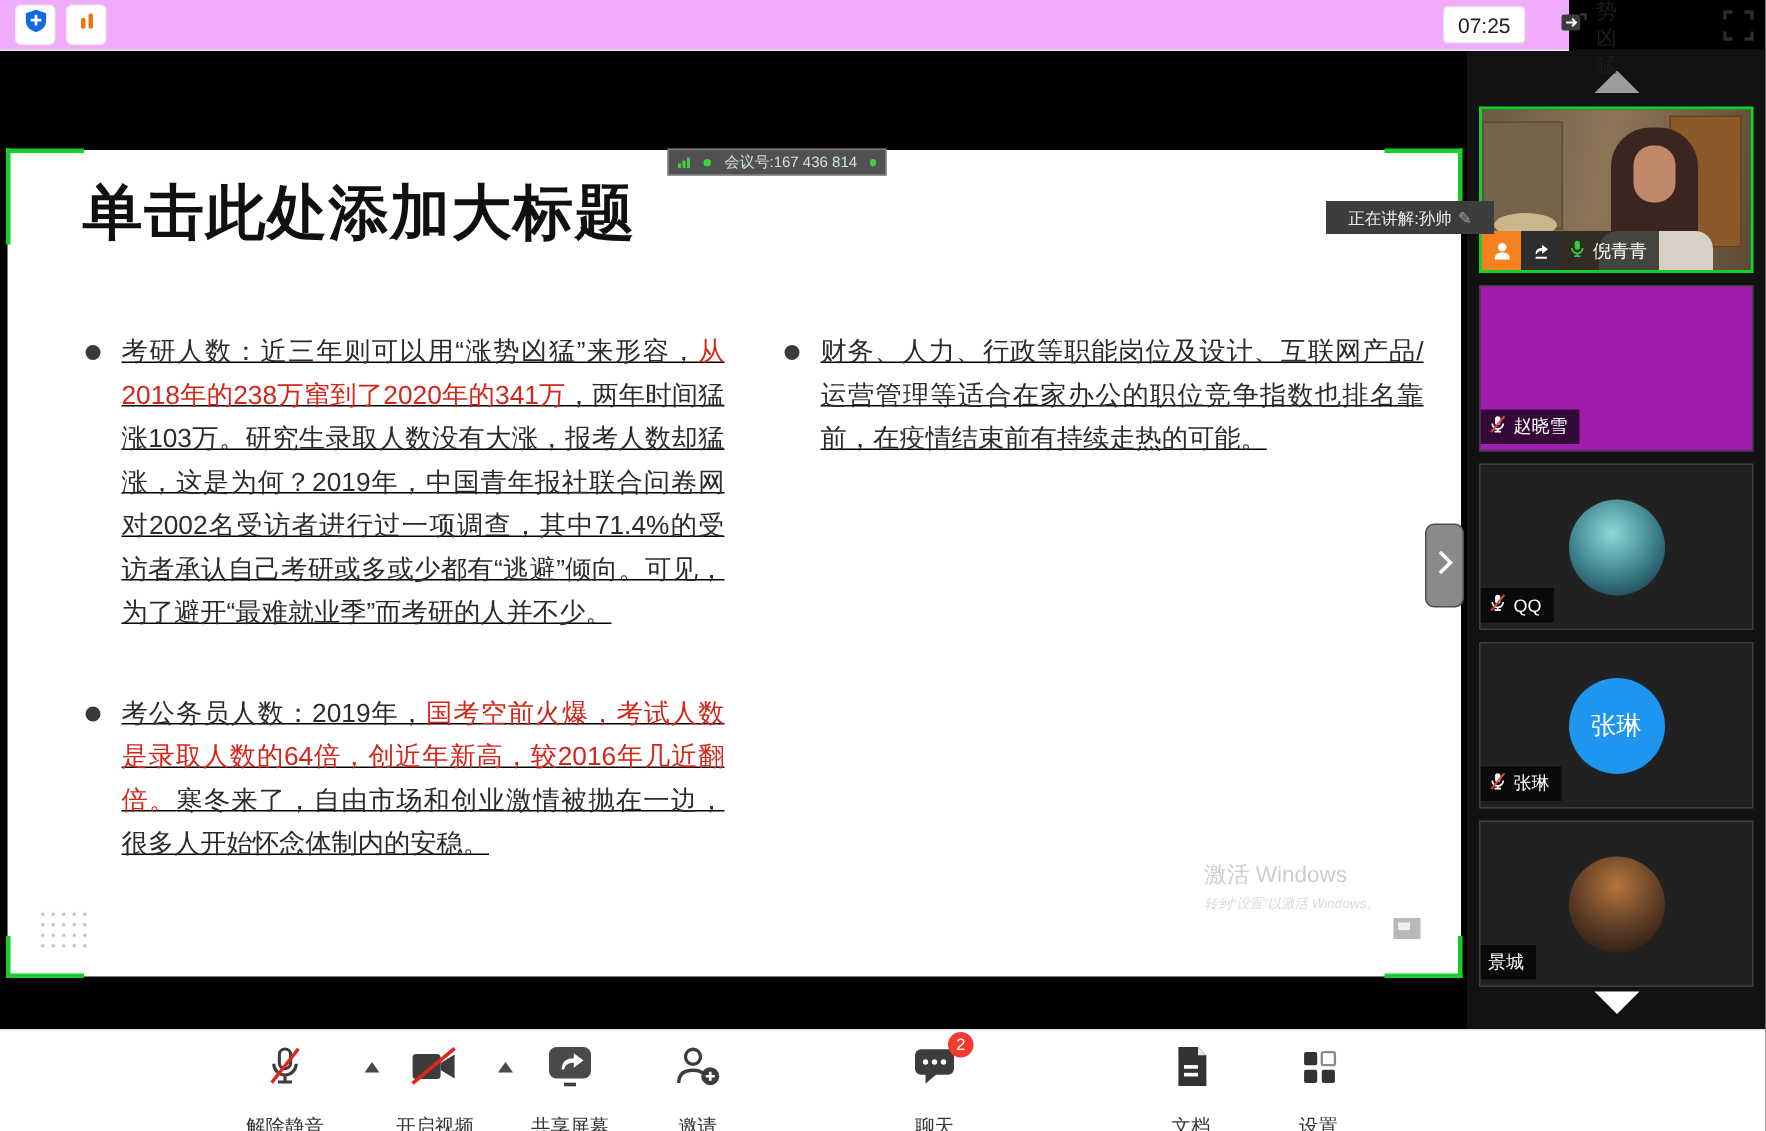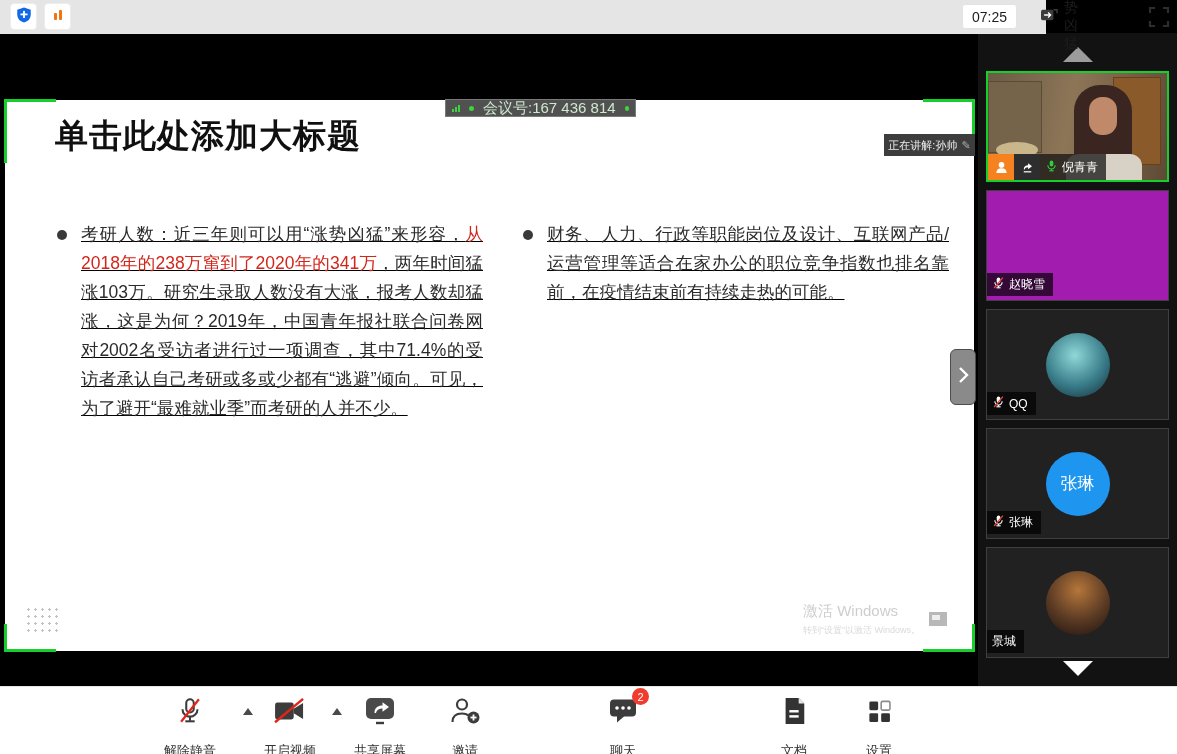--- a/index.html
+++ b/index.html
@@ -1,51 +1,51 @@
 <!DOCTYPE html>
 <html style="--accent-green: #16cf2c; --text-red: #d3261a; --leave-red: #e02d1f; --badge-red: #f03b2e; --avatar-blue: #1e96f0; --host-orange: #f5821f;"><head>
 <meta charset="utf-8">
 <style>
   html,body{margin:0;padding:0;}
   body{width:1177px;height:754px;position:relative;overflow:hidden;background:#000;
        font-family:"Liberation Sans","DejaVu Sans",sans-serif;}
   
-  .topbar{position:absolute;left:0;top:0;width:1046px;height:33px;background:#e5e5e5;border-bottom:1px solid #e8e8e8;z-index:30;}
+  .topbar{position:absolute;left:0;top:0;width:1046px;height:33px;background:#f0abfc;border-bottom:1px solid #e8e8e8;z-index:30;}
   .tb-sq{position:absolute;top:3px;width:27px;height:27px;border:1px solid #ededed;border-radius:4px;background:#fff;display:flex;align-items:center;justify-content:center;box-sizing:border-box;}
   .time-box{position:absolute;left:962px;top:4px;width:55px;height:25px;border:1px solid #e3e3e3;border-radius:3px;background:#fff;color:#1d1d1d;font-size:14px;display:flex;align-items:center;justify-content:center;box-sizing:border-box;}
   .switch-view{position:absolute;left:1040px;top:3px;height:27px;display:flex;align-items:center;gap:6px;font-size:14px;color:#1d1d1d;cursor:pointer;}
   .fullscreen-btn{position:absolute;left:1148px;top:6px;width:22px;height:22px;}
   
   .main{position:absolute;left:0;top:33px;width:978px;height:653px;background:#000;}
   .slide{position:absolute;left:5px;top:67px;width:969px;height:551px;background:#fff;}
   .corner{position:absolute;box-sizing:border-box;}
   .c-tl{left:-1px;top:-1px;width:52px;height:64px;border-left:3px solid var(--accent-green,#16cf2c);border-top:3px solid var(--accent-green,#16cf2c);}
   .c-tr{right:-1px;top:-1px;width:52px;height:46px;border-right:3px solid var(--accent-green,#16cf2c);border-top:3px solid var(--accent-green,#16cf2c);}
   .c-bl{left:-1px;bottom:-1px;width:52px;height:28px;border-left:3px solid var(--accent-green,#16cf2c);border-bottom:3px solid var(--accent-green,#16cf2c);}
   .c-br{right:-1px;bottom:-1px;width:52px;height:28px;border-right:3px solid var(--accent-green,#16cf2c);border-bottom:3px solid var(--accent-green,#16cf2c);}
-  .slide-title{position:absolute;left:50px;top:14px;font-size:33px;font-weight:bold;color:#101010;letter-spacing:1px;}
+  .slide-title{position:absolute;left:50px;top:14px;font-size:40px;font-weight:bold;color:#101010;letter-spacing:1px;}
   .col-left{position:absolute;left:52px;top:120px;width:426px;}
   .col-right{position:absolute;left:518px;top:120px;width:426px;}
   .bullet{display:flex;margin-bottom:38px;text-decoration:underline;}
   .dot{width:10px;height:10px;border-radius:50%;background:#3a3a3a;margin:10px 14px 0 0;flex:none;}
   .btext{margin:0;font-size:17.5px;line-height:29px;color:#2b2b2b;text-align:justify;}
   .seg-red{color:var(--text-red,#d3261a);}
-  .watermark{position:absolute;left:798px;top:474px;color:rgba(145,145,145,.45);margin-top:28px;}
+  .watermark{position:absolute;left:798px;top:474px;color:rgba(145,145,145,.45);}
   .wm1{font-size:15px;}
-  .wm2{font-size:9px;color:rgba(160,160,160,.4);margin-top:3px;}
+  .wm2{font-size:9px;color:rgba(160,160,160,.4);margin-top:3px;font-style:italic;}
   .deco-dots{position:absolute;left:20px;top:506px;width:36px;height:28px;opacity:.55;
      background-image:radial-gradient(#8f8f8f 1.2px,transparent 1.3px);background-size:7px 7px;}
   .deco-br{position:absolute;left:924px;top:512px;width:18px;height:14px;background:#b8b8b8;}
   .deco-br span{position:absolute;left:3px;top:3px;width:8px;height:5px;background:#eee;display:block;}
-  .meeting-pill{position:absolute;left:445px;top:66px;height:16px;padding:0 6px;background:rgba(72,72,72,.95);border:1px solid #7a7a7a;color:#cfe8cf;font-size:15px;display:flex;align-items:center;gap:9px;z-index:5;cursor:pointer;}
+  .meeting-pill{position:absolute;left:445px;top:66px;height:16px;padding:0 6px;background:rgba(72,72,72,.95);border:1px solid #7a7a7a;color:#cfe8cf;font-size:10px;display:flex;align-items:center;gap:9px;z-index:5;cursor:pointer;}
   .sig-bars{display:flex;align-items:flex-end;gap:1px;}
   .sig-bars i{display:block;width:2px;background:#3ed23e;}
   .sig-b1{height:3px;} .sig-b2{height:5px;} .sig-b3{height:7px;}
   .green-dot{width:5px;height:5px;border-radius:50%;background:#3ed23e;}
-  .presenter{position:absolute;left:884px;top:101px;width:91px;height:22px;background:#3d3d3d;color:#ececec;font-size:11px;display:flex;align-items:center;justify-content:center;gap:4px;z-index:6;}
+  .presenter{position:absolute;left:884px;top:101px;width:112px;height:22px;background:#3d3d3d;color:#ececec;font-size:11px;display:flex;align-items:center;justify-content:center;gap:4px;z-index:6;}
   .pen-ico{color:#a8a8a8;font-size:11px;}
   .panel-handle{position:absolute;left:950px;top:316px;width:26px;height:56px;background:#8a8a8a;border:1px solid #4d4d4d;border-radius:6px;display:flex;align-items:center;justify-content:center;z-index:7;cursor:pointer;box-sizing:border-box;}
   
   .sidebar{position:absolute;left:978px;top:33px;width:199px;height:653px;background:#121212;}
   .scroll-up{position:absolute;left:50%;margin-left:-15px;top:14px;width:0;height:0;border-left:15px solid transparent;border-right:15px solid transparent;border-bottom:15px solid #9c9c9c;cursor:pointer;}
   .tiles{position:absolute;left:8px;top:38px;width:183px;}
   .tile{height:111px;margin-bottom:8px;position:relative;background:#212121;border:1px solid #3f3f3f;box-sizing:border-box;overflow:hidden;}
   .tile-video{border:2px solid var(--accent-green,#16cf2c);background:linear-gradient(100deg,#6b5b45,#8d7557 45%,#5e4a35);}
   .tile-black{background:#a21caf;}
   .scene-shelf{position:absolute;left:0;top:8px;width:52px;height:70px;background:#75634a;border:1px solid #5c4c36;}
@@ -145,20 +145,24 @@
     <div class="corner c-bl"></div>
     <div class="corner c-br"></div>
 
     <div class="slide-title">单击此处添加大标题</div>
 
     <div class="col-left">
       <div class="bullet">
         <span class="dot"></span>
         <p class="btext"><span class="seg-black">考研人数：近三年则可以用“涨势凶猛”来形容，</span><span class="seg-red">从2018年的238万窜到了2020年的341万</span><span class="seg-black">，两年时间猛涨103万。研究生录取人数没有大涨，报考人数却猛涨，这是为何？2019年，中国青年报社联合问卷网对2002名受访者进行过一项调查，其中71.4%的受访者承认自己考研或多或少都有“逃避”倾向。可见，为了避开“最难就业季”而考研的人并不少。</span></p>
       </div>
+      <div class="bullet">
+        <span class="dot"></span>
+        <p class="btext"><span class="seg-black">考公务员人数：2019年，</span><span class="seg-red">国考空前火爆，考试人数是录取人数的64倍，创近年新高，较2016年几近翻倍。</span><span class="seg-black">寒冬来了，自由市场和创业激情被抛在一边，很多人开始怀念体制内的安稳。</span></p>
+      </div>
     </div>
 
     <div class="col-right">
       <div class="bullet">
         <span class="dot"></span>
         <p class="btext"><span class="seg-black">财务、人力、行政等职能岗位及设计、互联网产品/运营管理等适合在家办公的职位竞争指数也排名靠前，在疫情结束前有持续走热的可能。</span></p>
       </div>
     </div>
 
     <div class="watermark">

